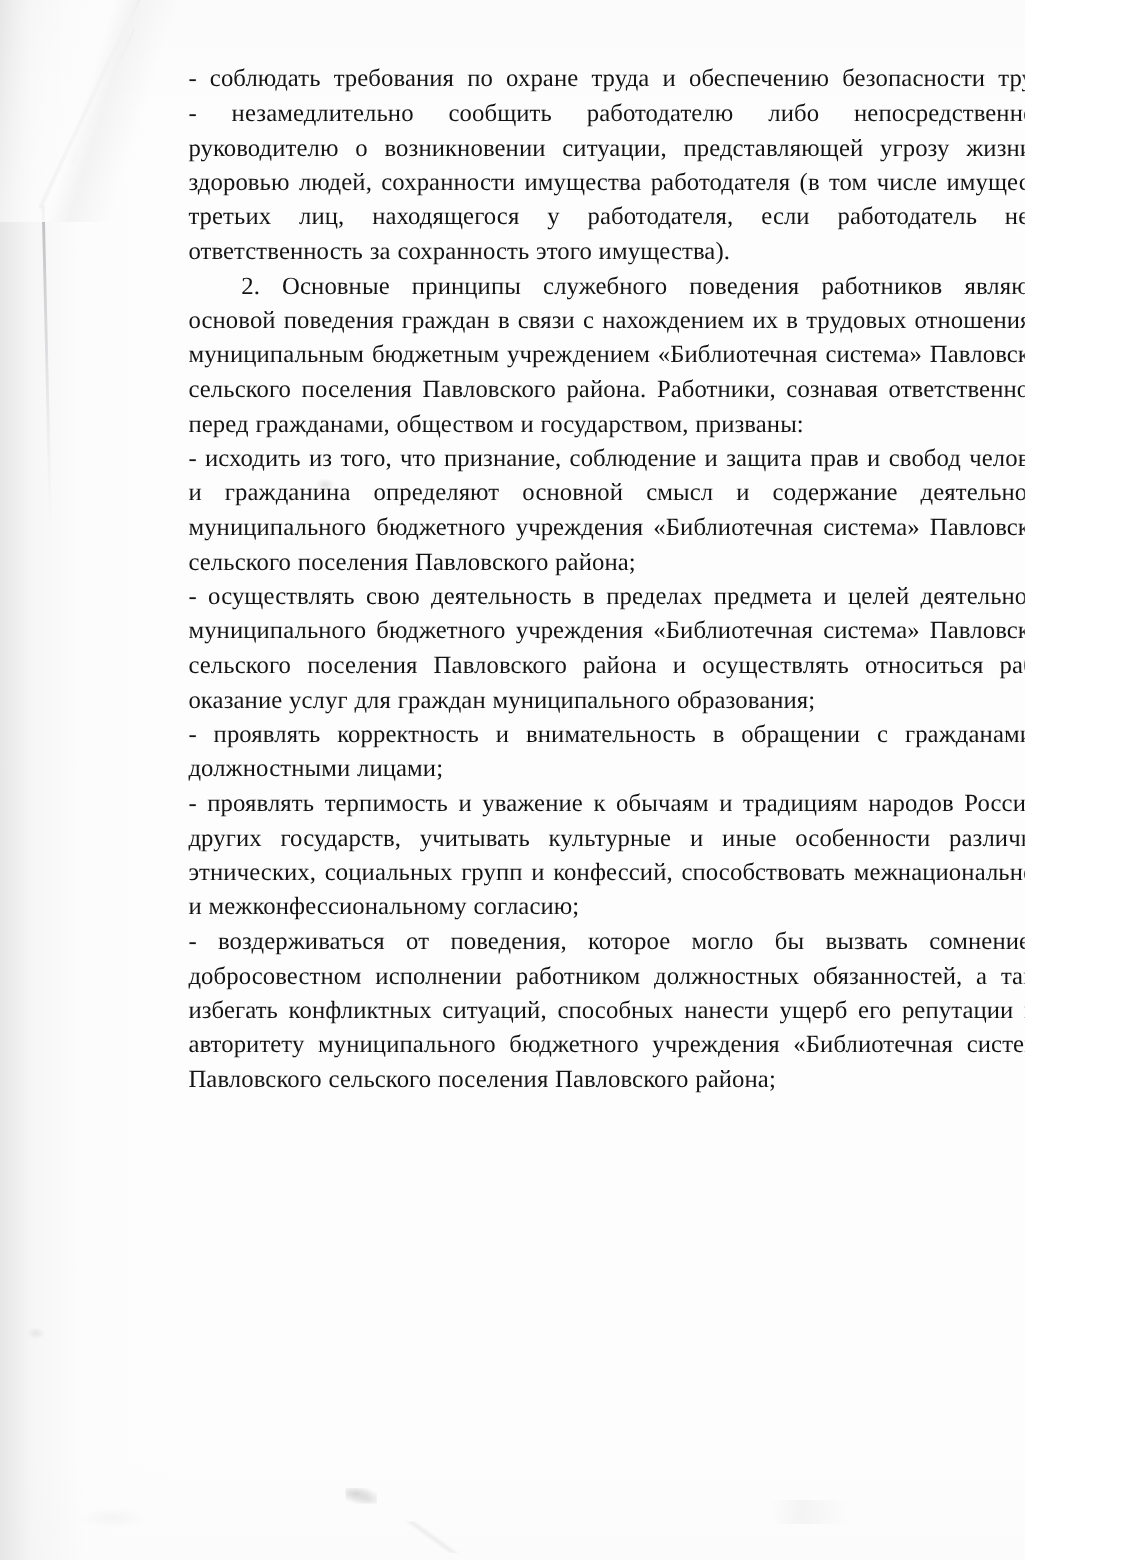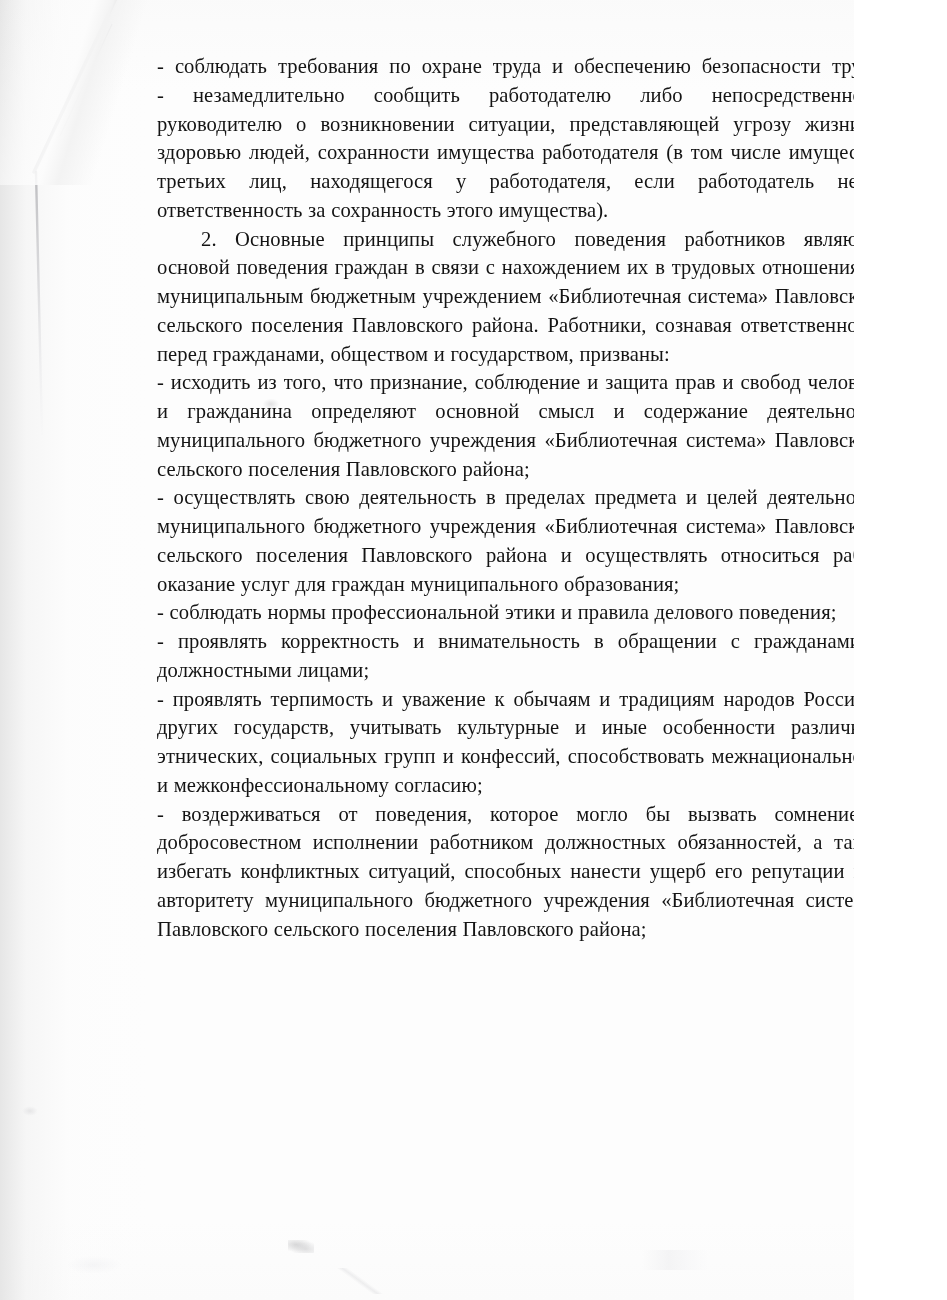--- a/index.html
+++ b/index.html
@@ -164,21 +164,20 @@
       <path d="M112,24 L60,136" stroke="#74747a" stroke-width="1.1" fill="none" opacity="0.30"></path>
     </svg>
   </div>
 
   <div class="doc-body">
     <p class="para stretch">- соблюдать требования по охране труда и обеспечению безопасности труда;</p>
     <p class="para">- незамедлительно сообщить работодателю либо непосредственному руководителю о возникновении ситуации, представляющей угрозу жизни и здоровью людей, сохранности имущества работодателя (в том числе имущества третьих лиц, находящегося у работодателя, если работодатель несет ответственность за сохранность этого имущества).</p>
     <p class="para indent">2. Основные принципы служебного поведения работников являются основой поведения граждан в связи с нахождением их в трудовых отношениях с муниципальным бюджетным  учреждением «Библиотечная система» Павловского сельского поселения Павловского района. Работники, сознавая ответственность перед гражданами, обществом и государством, призваны:</p>
     <p class="para">- исходить из того, что признание, соблюдение и защита прав и свобод человека и гражданина определяют основной смысл и содержание деятельности муниципального бюджетного  учреждения «Библиотечная система» Павловского сельского поселения Павловского района;</p>
     <p class="para">- осуществлять свою деятельность в пределах предмета и целей деятельности муниципального бюджетного  учреждения «Библиотечная система» Павловского сельского поселения Павловского района и осуществлять относиться работ, оказание услуг для граждан муниципального образования;</p>
-    <p class="para">- соблюдать нормы профессиональной этики и правила делового поведения;</p>
     <p class="para">- проявлять корректность и внимательность в обращении с гражданами и должностными лицами;</p>
     <p class="para">- проявлять терпимость и уважение к обычаям и традициям народов России и других государств, учитывать культурные и иные особенности различных этнических, социальных групп и конфессий, способствовать межнациональному и межконфессиональному согласию;</p>
     <p class="para">- воздерживаться от поведения, которое могло бы вызвать сомнение в добросовестном исполнении работником должностных обязанностей, а также избегать конфликтных ситуаций, способных нанести ущерб его репутации или авторитету муниципального бюджетного  учреждения «Библиотечная система» Павловского сельского поселения Павловского района;</p>
   </div>
 
   <div class="smudge s1"></div>
   <div class="smudge s2"></div>
   <div class="smudge s3"></div>
   <div class="smudge s4"></div>
   <div class="smudge s5"></div>

